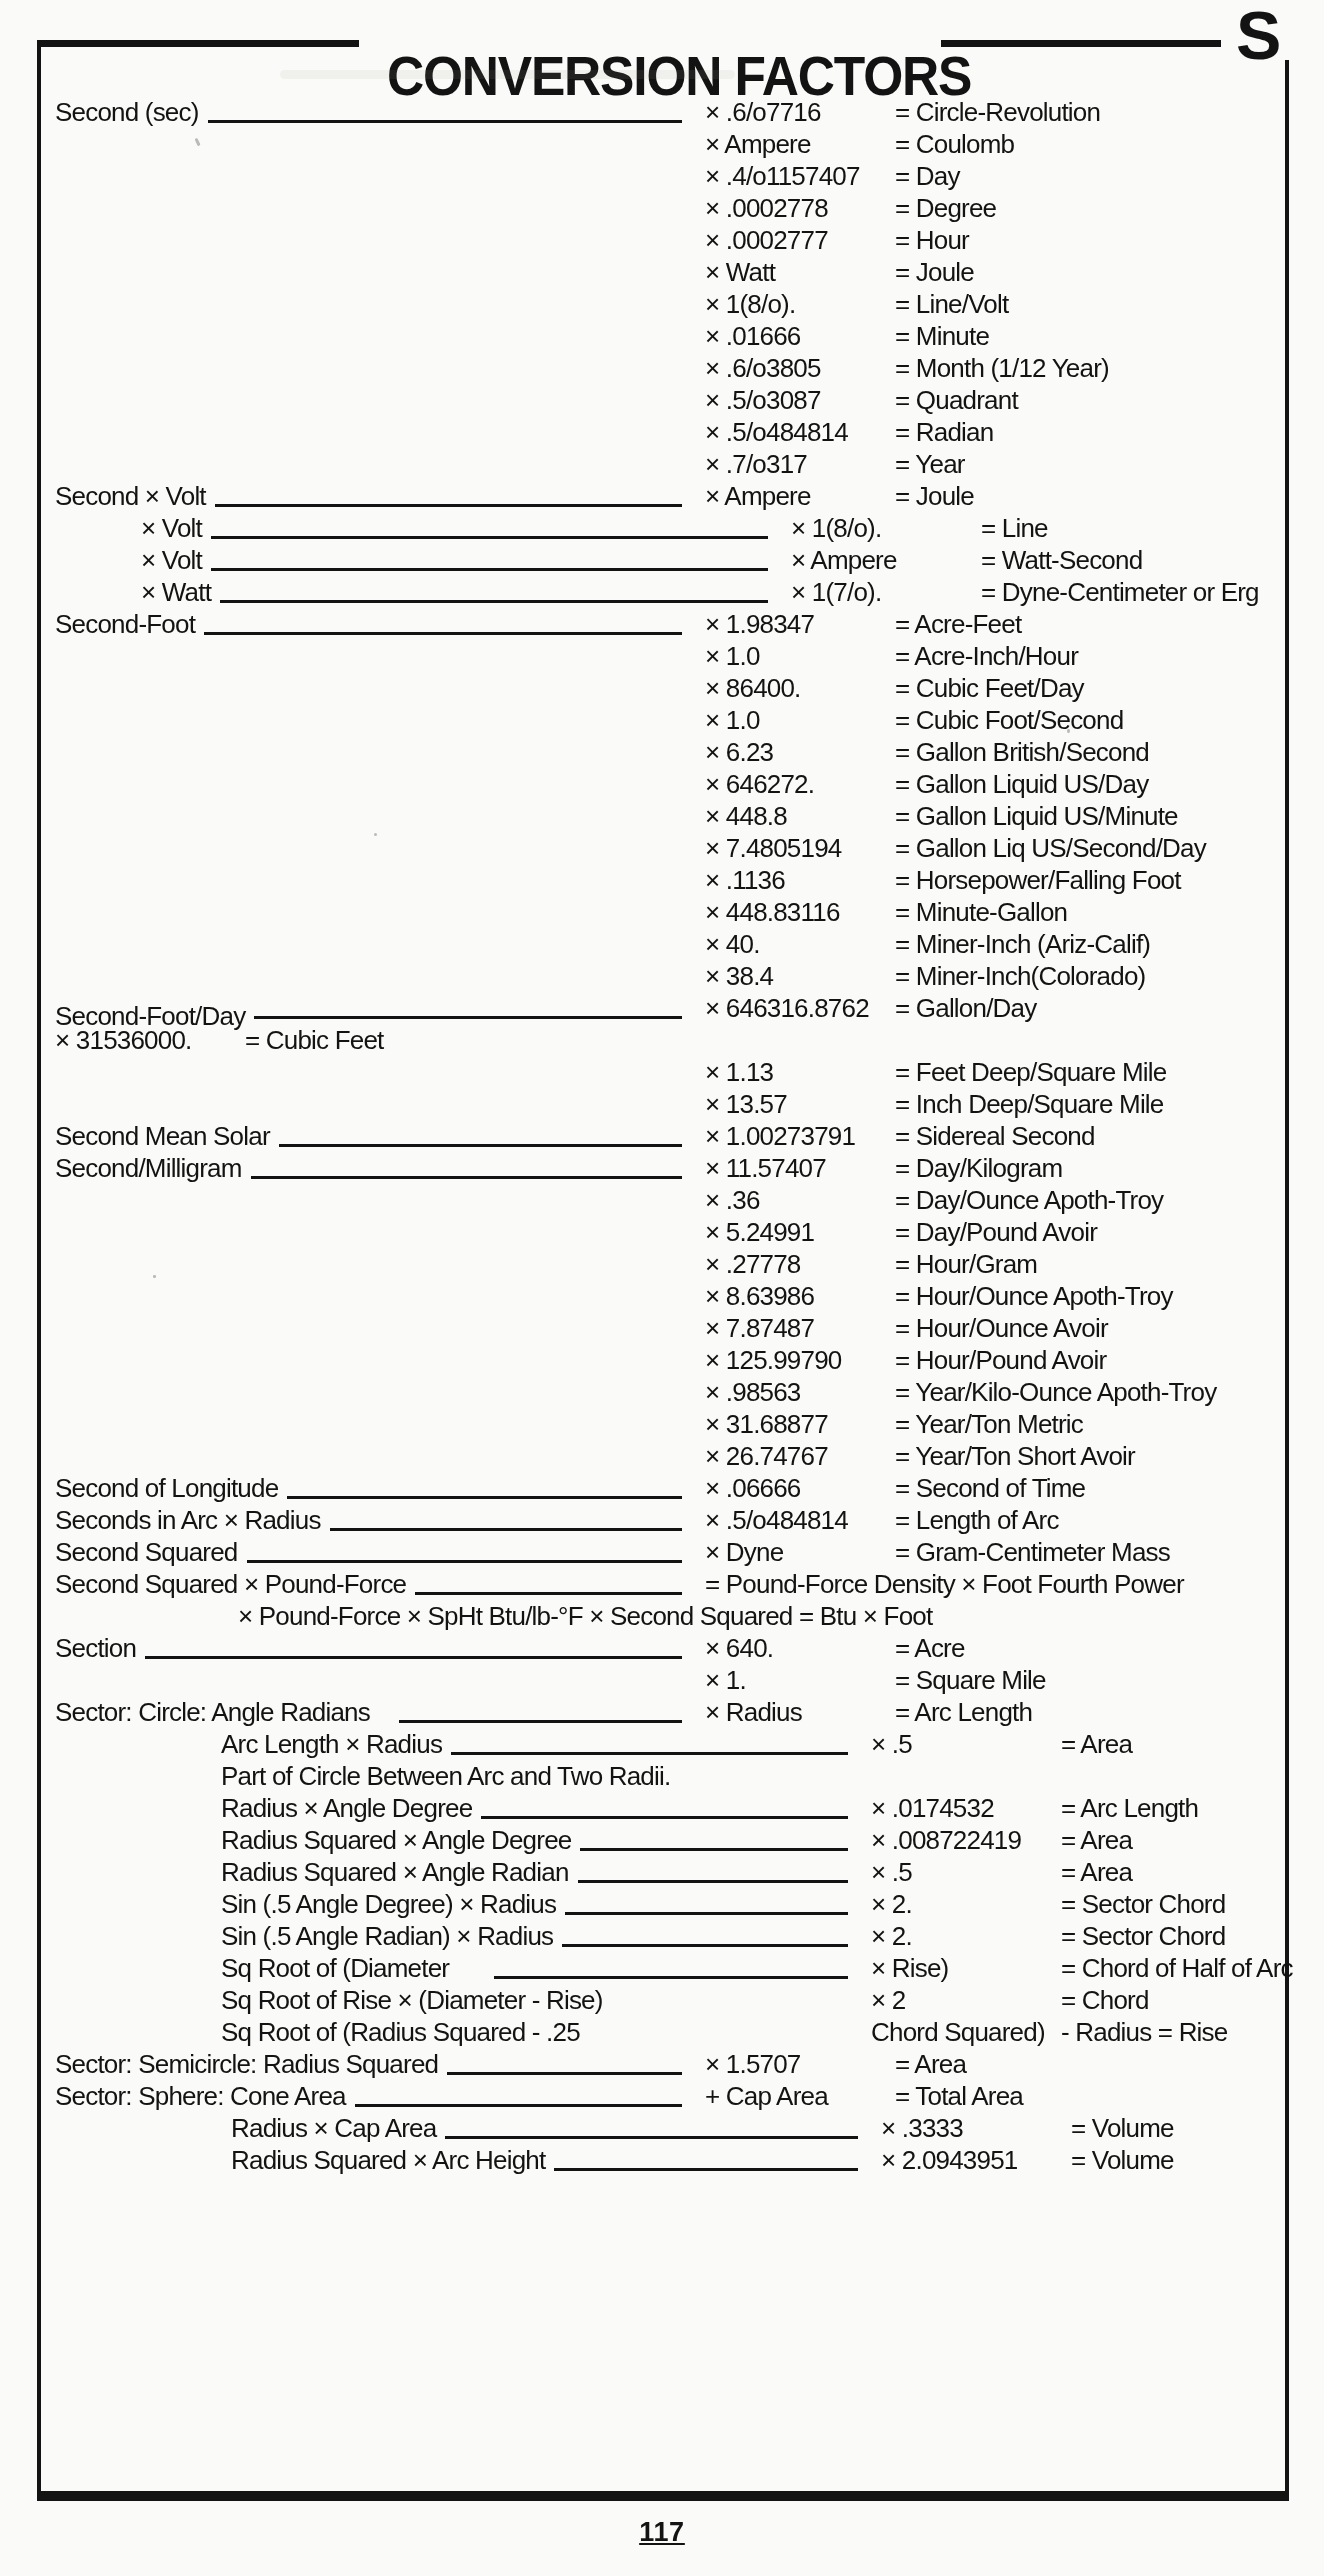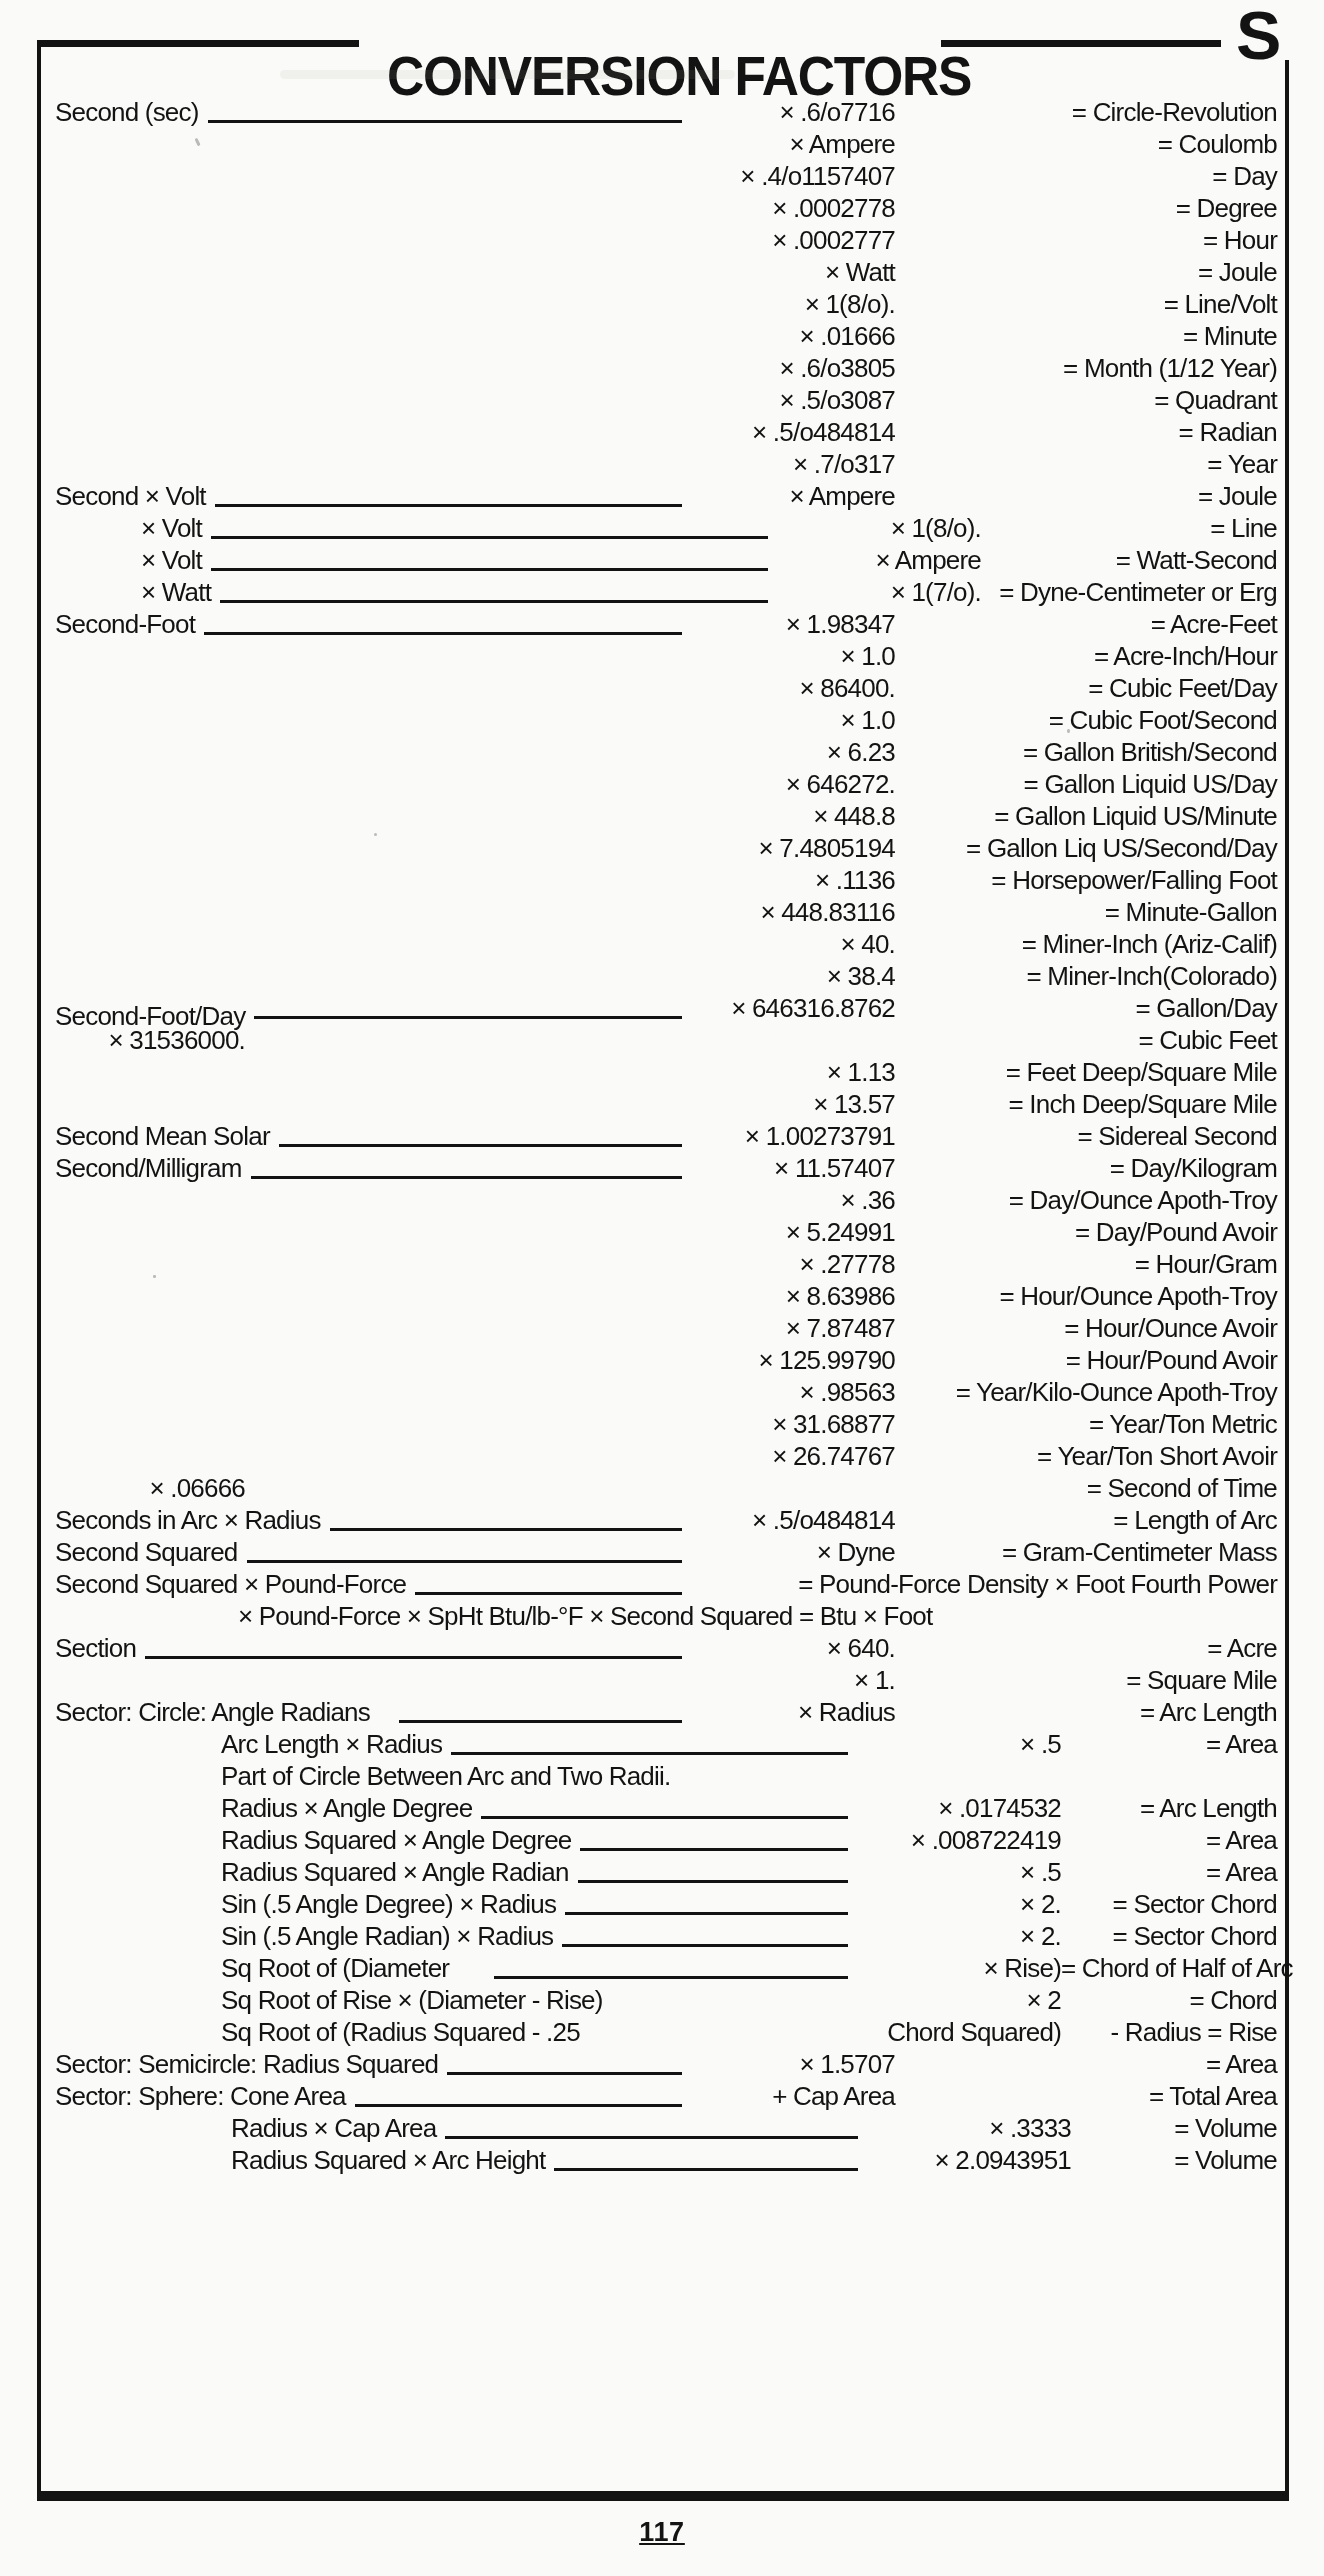--- a/index.html
+++ b/index.html
@@ -27,21 +27,21 @@
     font-size:68px;font-weight:800;line-height:1;
   }
   
   .border{position:absolute;background:var(--ink,#131313);}
   .border.left{left:37px;top:40px;width:3.9px;height:2460px;}
   .border.right{left:1285px;top:60px;width:3.9px;height:2440px;}
   .border.bottom{left:37px;top:2491px;width:1252px;height:9.8px;}
   
   .rows{
     position:absolute;left:55px;top:96px;width:1222px;
-    font-size:26px;letter-spacing:-0.8px;text-align:right;
+    font-size:26px;letter-spacing:-0.8px;
   }
   .row{display:flex;height:32px;align-items:stretch;white-space:nowrap;}
   .cell{line-height:32px;}
   .c-label{flex:0 0 650px;display:flex;min-width:0;}
   .c-label .lbl{line-height:32px;}
   .leader{
     flex:1 1 auto;align-self:flex-end;
     border-bottom:3.3px solid var(--ink,#131313);
     margin:0 23px 5.2px 9px;min-width:19.5px;
   }
@@ -321,20 +321,24 @@
         <div class="cell c-label" style="padding-left: 0px;"></div>
         <div class="cell c-factor">× 31.68877</div>
         <div class="cell c-result">= Year/Ton Metric</div>
       </div>
       <div class="row">
         <div class="cell c-label" style="padding-left: 0px;"></div>
         <div class="cell c-factor">× 26.74767</div>
         <div class="cell c-result">= Year/Ton Short Avoir</div>
       </div>
       <div class="row">
+        <div class="cell c-label" style="padding-left: 0px;">
+          <span class="lbl">Second of Longitude</span>
+          <span class="leader"></span>
+        </div>
         <div class="cell c-factor">× .06666</div>
         <div class="cell c-result">= Second of Time</div>
       </div>
       <div class="row">
         <div class="cell c-label" style="padding-left: 0px;">
           <span class="lbl">Seconds in Arc × Radius</span>
           <span class="leader"></span>
         </div>
         <div class="cell c-factor">× .5/o484814</div>
         <div class="cell c-result">= Length of Arc</div>

